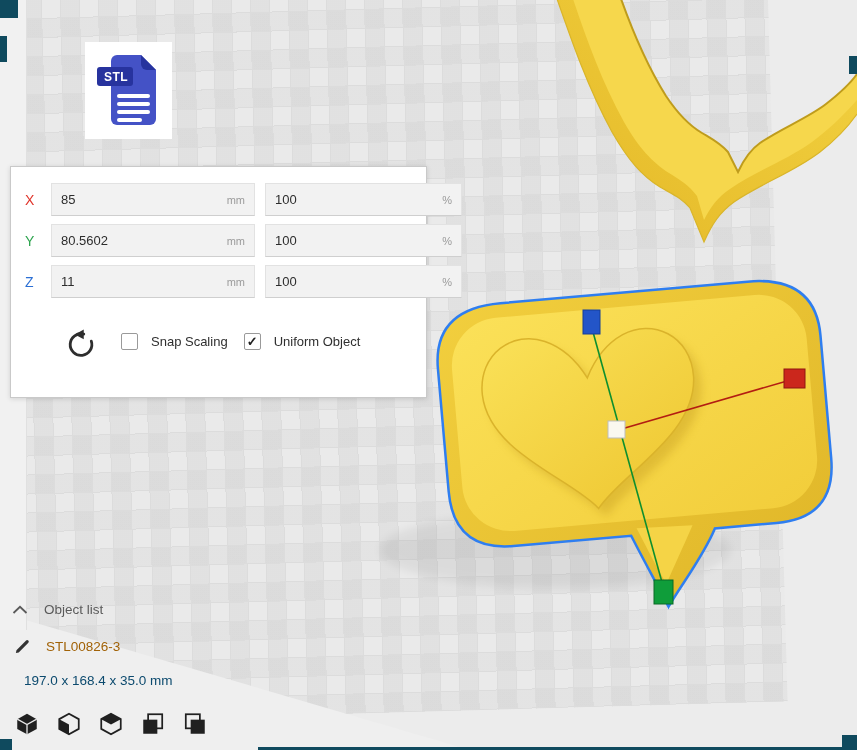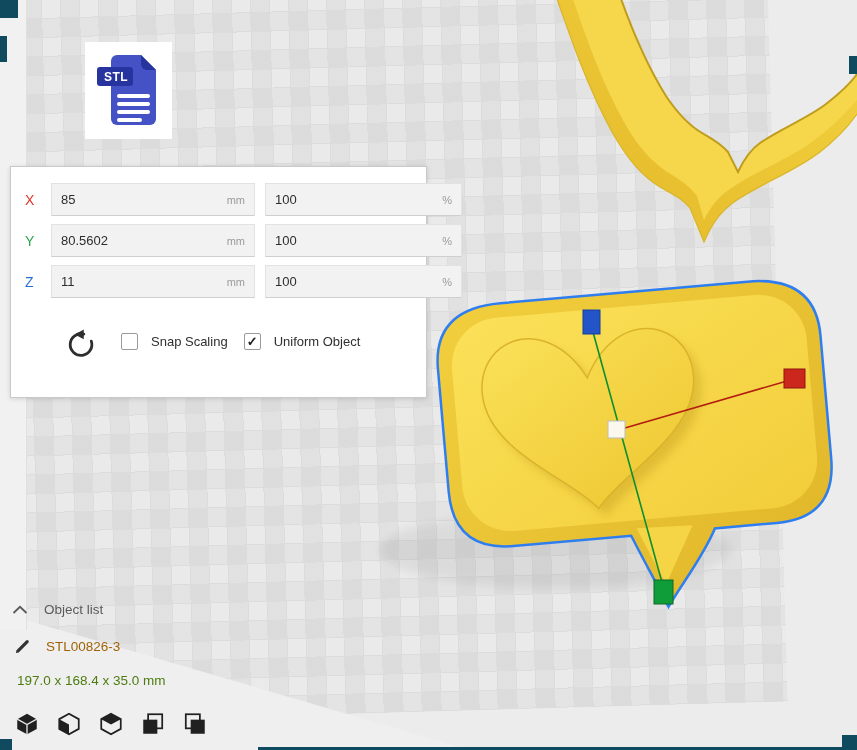--- a/index.html
+++ b/index.html
@@ -75,21 +75,21 @@
     background:#fff;display:flex;align-items:center;justify-content:center;
     box-sizing:border-box;cursor:pointer;flex:none;
   }
   .checkbox .checkmark{font-size:13px;font-weight:bold;color:#1f1f1f;line-height:1;}
   .chk-label{font-size:13px;color:#2f2f2f;}
   
   .obj-header{position:absolute;left:12px;top:602px;display:flex;align-items:center;gap:16px;
     color:#5a5a5a;font-size:13.5px;z-index:4;cursor:pointer;}
   .obj-item{position:absolute;left:14px;top:638px;display:flex;align-items:center;gap:15px;
     color:#a16207;font-size:13.5px;z-index:4;}
-  .obj-dims{position:absolute;left:17px;top:673px;color:#4d7c0f;font-size:13.5px;z-index:4;}
+  .obj-dims{position:absolute;left:24px;top:673px;color:#0c4a6e;font-size:13.5px;z-index:4;}
   .view-toolbar{position:absolute;left:12px;top:710px;display:flex;gap:13px;z-index:4;}
   .view-btn{width:29px;height:29px;background:none;border:none;padding:1px;cursor:pointer;}
   
   .accent{position:absolute;background:#0f4a5e;z-index:6;}
 </style>
 </head>
 <body>
 
 <div class="grid-bg"></div>
 <div class="plate-front-fade"></div>

